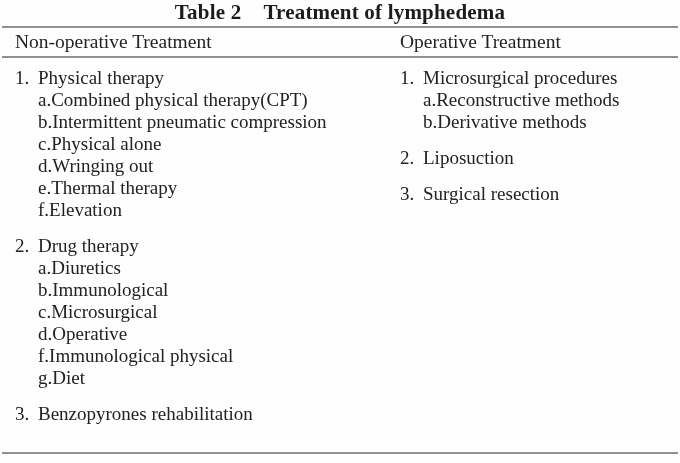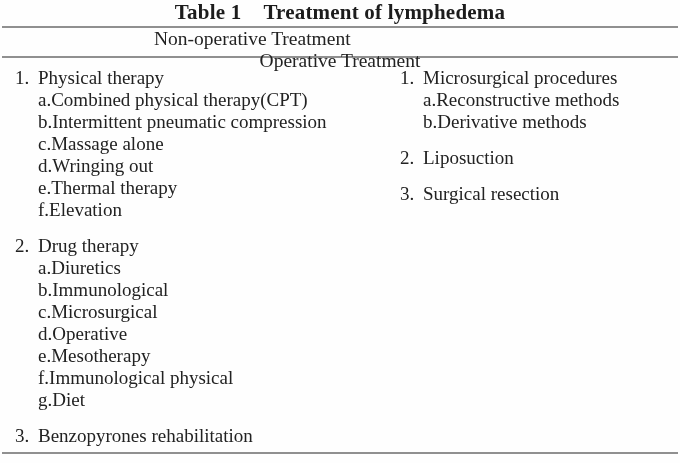--- a/index.html
+++ b/index.html
@@ -26,21 +26,20 @@
     margin: 0 2px;
     border-top: 2px solid #909090;
     border-bottom: 2px solid #909090;
   }
   .hdr-row {
     display: flex;
     height: 28px;
     align-items: center;
     border-bottom: 2px solid #909090;
     font-size: 19.5px;
-    flex-direction: column;
   }
   .body-row {
     display: flex;
     height: 394px;
     padding-top: 9px;
     box-sizing: border-box;
     font-size: 19px;
     line-height: 22px;
   }
   .col.left {
@@ -54,57 +53,56 @@
   .item { display: flex; }
   .num { width: 23px; flex-shrink: 0; }
   .sub { padding-left: 23px; }
 </style>
 </head>
 <body>
 
 <div class="sheet">
 
   <div class="table-title">
-    <span class="t-num">Table 1</span><span>Treatment of lymphedema</span>
+    <span class="t-num">Table 2</span><span>Treatment of lymphedema</span>
   </div>
 
   <div class="tbl">
 
     <div class="hdr-row">
       <div class="col left">Non-operative Treatment</div>
       <div class="col right">Operative Treatment</div>
     </div>
 
     <div class="body-row">
 
       <div class="col left">
 
         <div class="group">
           <div class="item">
             <span class="num">1.</span>
             <span>Physical therapy</span>
           </div>
           <div class="sub">a.Combined physical therapy(CPT)</div>
           <div class="sub">b.Intermittent pneumatic compression</div>
-          <div class="sub">c.Massage alone</div>
+          <div class="sub">c.Physical alone</div>
           <div class="sub">d.Wringing out</div>
           <div class="sub">e.Thermal therapy</div>
           <div class="sub">f.Elevation</div>
         </div>
 
         <div class="group">
           <div class="item">
             <span class="num">2.</span>
             <span>Drug therapy</span>
           </div>
           <div class="sub">a.Diuretics</div>
           <div class="sub">b.Immunological</div>
           <div class="sub">c.Microsurgical</div>
           <div class="sub">d.Operative</div>
-          <div class="sub">e.Mesotherapy</div>
           <div class="sub">f.Immunological physical</div>
           <div class="sub">g.Diet</div>
         </div>
 
         <div class="group">
           <div class="item">
             <span class="num">3.</span>
             <span>Benzopyrones rehabilitation</span>
           </div>
         </div>

